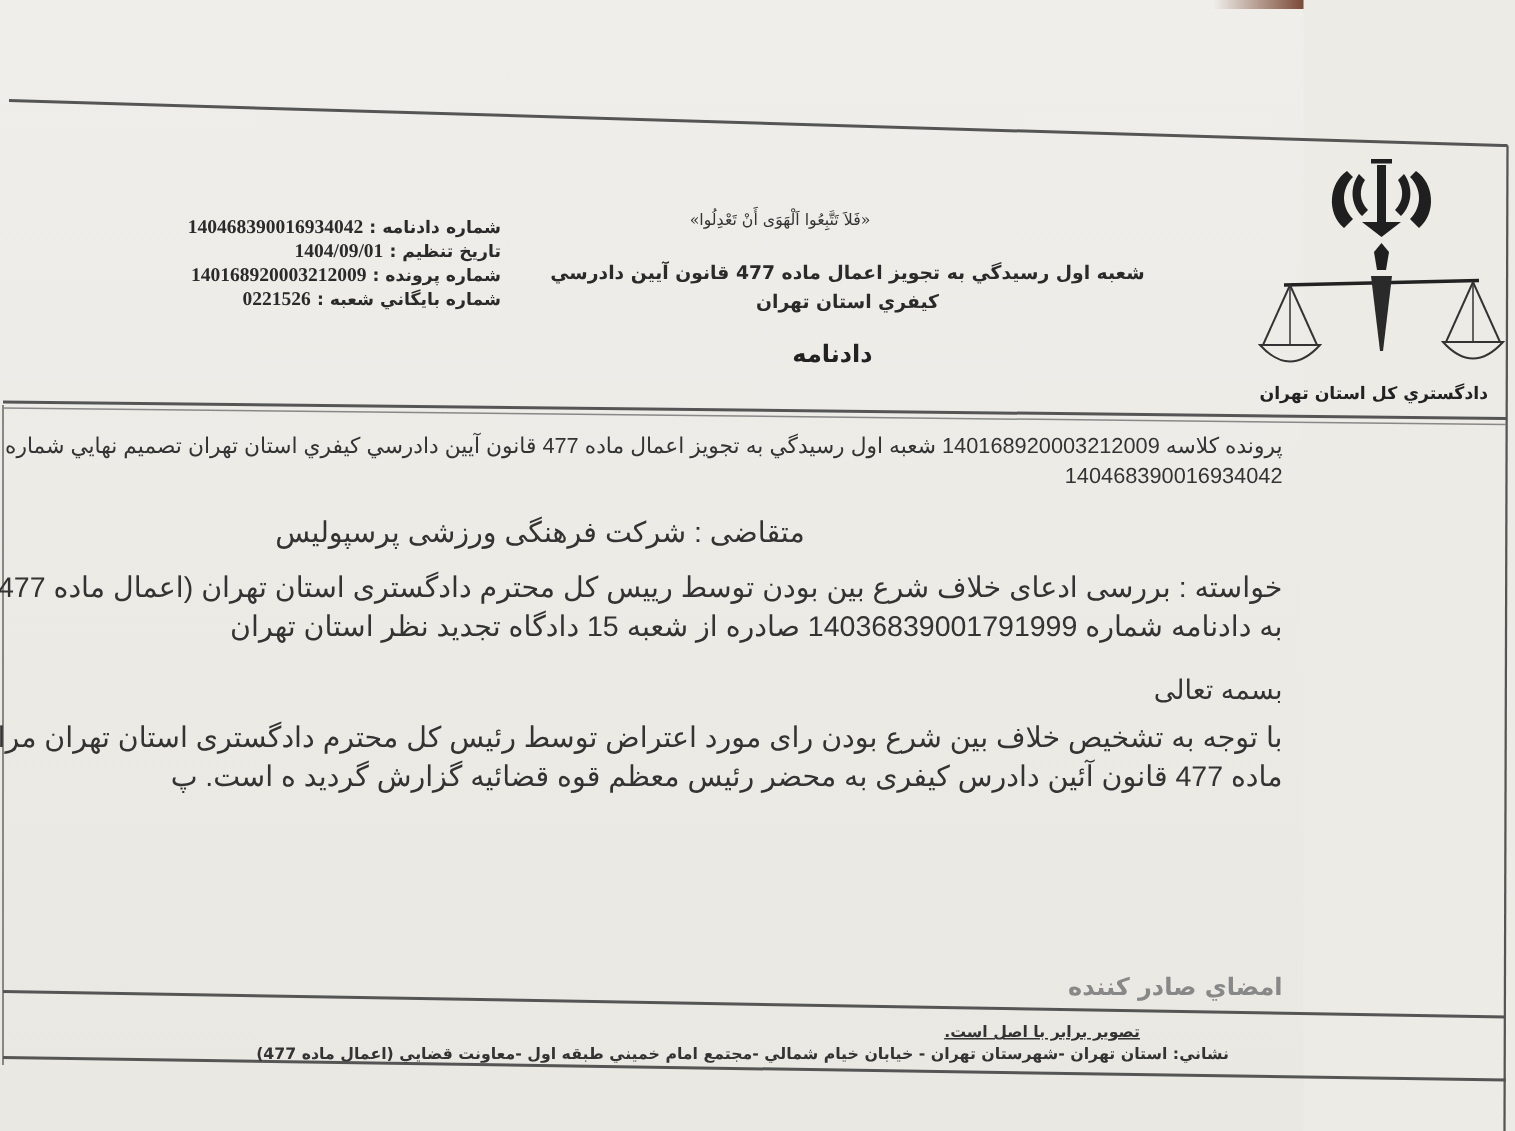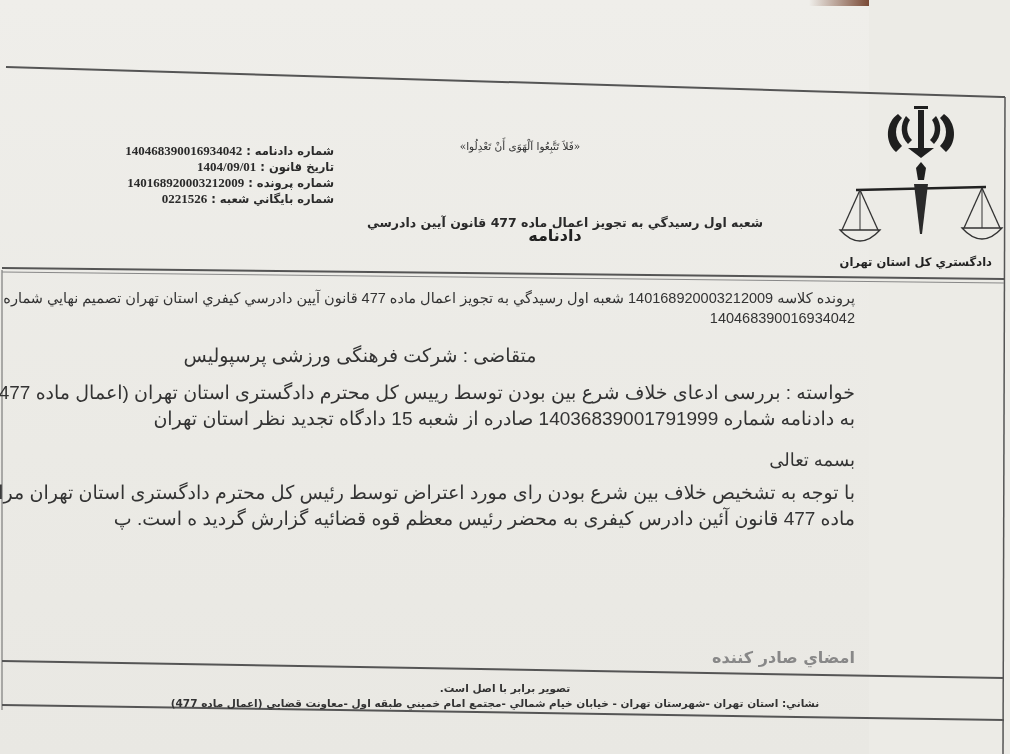--- a/index.html
+++ b/index.html
@@ -27,21 +27,21 @@
   }
   .meta-row { white-space:nowrap; }
   .meta-row .val { font-family:"Liberation Serif", serif; font-size:13px; font-weight:bold; }
 
   .quote {
     position:absolute; left:440px; top:140px; width:160px; text-align:center;
     direction:rtl; font-family:"DejaVu Serif", serif; font-size:10.5px; color:#333;
   }
   .court-title {
     position:absolute; left:330px; top:172px; width:470px; direction:rtl; text-align:center;
-    font-weight:bold; font-size:12.5px; line-height:19px; color:#2a2a2a;margin-top:41px;
+    font-weight:bold; font-size:12.5px; line-height:19px; color:#2a2a2a;
   }
   .court-title .l2 { display:block; }
   .doc-title {
     position:absolute; left:480px; top:226px; width:150px; text-align:center; direction:rtl;
     font-weight:bold; font-size:16px; color:#222;
   }
   .emblem { position:absolute; left:836px; top:102px; width:170px; height:150px; }
   .emblem-caption {
     position:absolute; left:796px; top:255px; width:196px; text-align:right; direction:rtl;
     font-weight:bold; font-size:11.5px; color:#222;
@@ -56,22 +56,22 @@
   .p-claimant { top:343px; width:990px;text-align:center; }
   .p-request { top:380px; width:990px; }
   .p-basmala { top:449px; width:990px; font-size:18px; }
   .p-ruling { top:480px; width:990px; }
 
   .signature {
     position:absolute; right:14px; top:648px; direction:rtl; text-align:center;
     font-weight:bold; font-size:16px; color:#888;
   }
   .footer-note {
-    position:absolute; left:250px; top:682px; width:510px; text-align:center; direction:rtl;
-    font-weight:bold; font-size:10.5px; color:#333;
+    position:absolute; left:250px; top:682px; width:510px; direction:rtl;
+    font-weight:bold; font-size:10.5px; color:#333;text-decoration:underline;
   }
   .footer-addr {
     position:absolute; left:150px; top:697px; width:690px; text-align:center; direction:rtl;
     font-weight:bold; font-size:10.5px; color:#333;
   }
 </style>
 </head>
 <body>
 
 <div class="page">
@@ -91,36 +91,37 @@
     <line x1="2" y1="661" x2="1004" y2="678" stroke="#555" stroke-width="2"></line>
     <line x1="2" y1="705" x2="1004" y2="720" stroke="#555" stroke-width="2"></line>
   </svg>
 
   <div class="meta">
     <div class="meta-row">
       <span>شماره دادنامه :</span>
       <span class="val">140468390016934042</span>
     </div>
     <div class="meta-row">
-      <span>تاريخ قانون :</span>
+      <span>تاريخ تنظيم :</span>
       <span class="val">1404/09/01</span>
     </div>
     <div class="meta-row">
       <span>شماره پرونده :</span>
       <span class="val">140168920003212009</span>
     </div>
     <div class="meta-row">
       <span>شماره بايگاني شعبه :</span>
       <span class="val">0221526</span>
     </div>
   </div>
 
   <div class="quote">«فَلاَ تَتَّبِعُوا اَلْهَوَى أَنْ تَعْدِلُوا»</div>
   <div class="court-title">
     <span class="l2">شعبه اول رسيدگي به تجويز اعمال ماده 477 قانون آيين دادرسي</span>
+    <span class="l2">كيفري استان تهران</span>
   </div>
   <div class="doc-title">دادنامه</div>
 
   <svg class="emblem" viewBox="0 0 170 150">
 
     <g fill="#1f1f1f">
       <path d="M62 12 C50 20 48 40 60 50 L66 44 C58 36 58 24 66 16 Z"></path>
       <path d="M108 12 C120 20 122 40 110 50 L104 44 C112 36 112 24 104 16 Z"></path>
       <path d="M70 14 C64 22 64 34 72 42 L76 38 C70 32 70 24 74 18 Z"></path>
       <path d="M100 14 C106 22 106 34 98 42 L94 38 C100 32 100 24 96 18 Z"></path>

